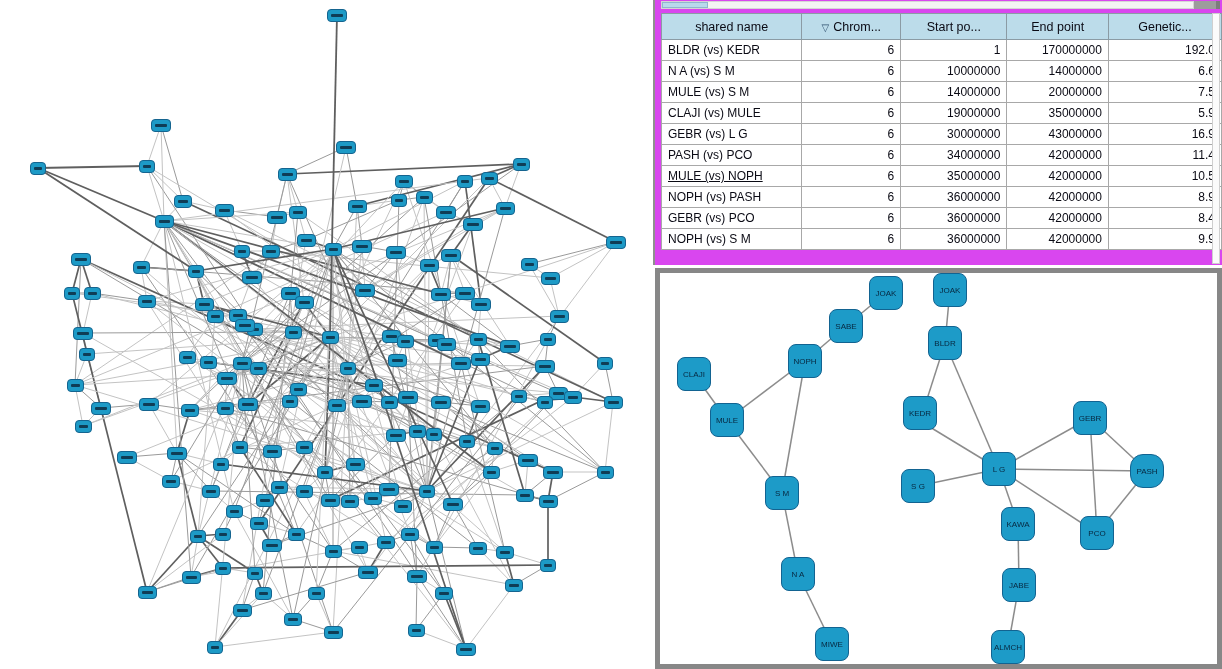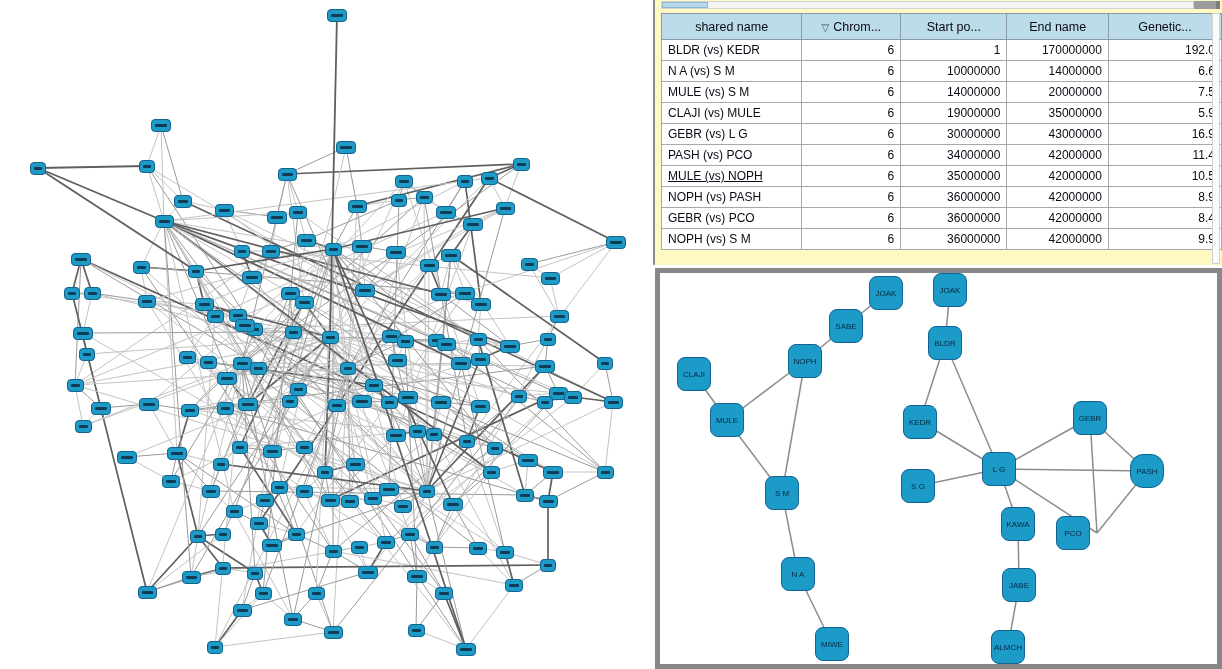--- a/index.html
+++ b/index.html
@@ -6,21 +6,21 @@
   .app{position:relative;width:1222px;height:669px;overflow:hidden;background:#fff;
        font-family:"Liberation Sans",sans-serif;}
   
   .panel-left{position:absolute;left:0;top:0;width:652px;height:669px;background:#fff;}
   .panel-left svg{position:absolute;left:0;top:0;}
   .bignode{position:absolute;height:13px;background:#1d9ac6;border:1px solid #15648f;
            border-radius:4px;box-sizing:border-box;}
   .bignode::after{content:"";display:block;height:3px;margin:4px 3px 0 3px;
                   background:rgba(12,34,54,.78);border-radius:1px;}
   
-  .table-panel{position:absolute;left:653px;top:0;width:569px;height:265px;background:#fef9c3;
+  .table-panel{position:absolute;left:653px;top:0;width:569px;height:265px;background:#d946ef;
                border-left:2px solid #8f8f8f;box-sizing:border-box;}
   .hscroll{position:absolute;left:6px;top:1px;width:533px;height:8px;background:#f3f3f3;
            border:1px solid #d5d5d5;box-sizing:border-box;}
   .hthumb{position:absolute;left:0;top:0;width:46px;height:6px;background:#b9d9ec;
           border:1px solid #8fb6cf;box-sizing:border-box;}
   .hcorner{position:absolute;left:539px;top:1px;width:26px;height:8px;background:#9c9c9c;
            border-right:4px solid #7c7c7c;box-sizing:border-box;}
   .vscroll{position:absolute;left:557px;top:13px;width:8px;height:251px;background:#fbfbfb;
            border:1px solid #cfcfcf;box-sizing:border-box;}
   table.edge-table{position:absolute;left:6px;top:13px;border-collapse:collapse;table-layout:fixed;
@@ -696,21 +696,21 @@
     <div class="hscroll">
       <div class="hthumb"></div>
     </div>
     <div class="hcorner"></div>
     <table class="edge-table" id="edgeTable">
         <thead>
           <tr>
             <th style="width: 137px;">shared name</th>
             <th style="width: 95px;"><span class="funnel">▽</span>Chrom...</th>
             <th style="width: 105px;">Start po...</th>
-            <th style="width: 97px;">End name</th>
+            <th style="width: 97px;">End point</th>
             <th style="width: 115px;">Genetic...</th>
           </tr>
         </thead>
         <tbody>
           <tr>
             <td class="txt" style="width: 137px;">BLDR (vs) KEDR</td>
             <td class="num" style="width: 95px;">6</td>
             <td class="num" style="width: 105px;">1</td>
             <td class="num" style="width: 97px;">170000000</td>
             <td class="num" style="width: 115px;">192.0</td>
@@ -808,26 +808,26 @@
         <line x1="358" y1="251" x2="359" y2="312" stroke="#8c8c8c" stroke-width="1.5"></line>
         <line x1="359" y1="312" x2="348" y2="374" stroke="#8c8c8c" stroke-width="1.5"></line>
       </svg>
   <div class="snode" style="left: 209px; top: 3px;">JOAK</div>
       <div class="snode" style="left: 273px; top: 0px;">JOAK</div>
       <div class="snode" style="left: 169px; top: 36px;">SABE</div>
       <div class="snode" style="left: 268px; top: 53px;">BLDR</div>
       <div class="snode" style="left: 128px; top: 71px;">NOPH</div>
       <div class="snode" style="left: 17px; top: 84px;">CLAJI</div>
       <div class="snode" style="left: 50px; top: 130px;">MULE</div>
-      <div class="snode" style="left: 243px; top: 132px;">KEDR</div>
+      <div class="snode" style="left: 243px; top: 123px;">KEDR</div>
       <div class="snode" style="left: 413px; top: 128px;">GEBR</div>
       <div class="snode" style="left: 322px; top: 179px;">L G</div>
       <div class="snode" style="left: 470px; top: 181px; border-radius: 13px;">PASH</div>
       <div class="snode" style="left: 241px; top: 196px;">S G</div>
       <div class="snode" style="left: 105px; top: 203px;">S M</div>
       <div class="snode" style="left: 341px; top: 234px;">KAWA</div>
-      <div class="snode" style="left: 396px; top: 243px;">PCO</div>
+      <div class="snode" style="left: 420px; top: 243px;">PCO</div>
       <div class="snode" style="left: 121px; top: 284px;">N A</div>
       <div class="snode" style="left: 342px; top: 295px;">JABE</div>
       <div class="snode" style="left: 155px; top: 354px;">MIWE</div>
       <div class="snode" style="left: 331px; top: 357px;">ALMCH</div>
     </div>
 </div>
 
 </body></html>

